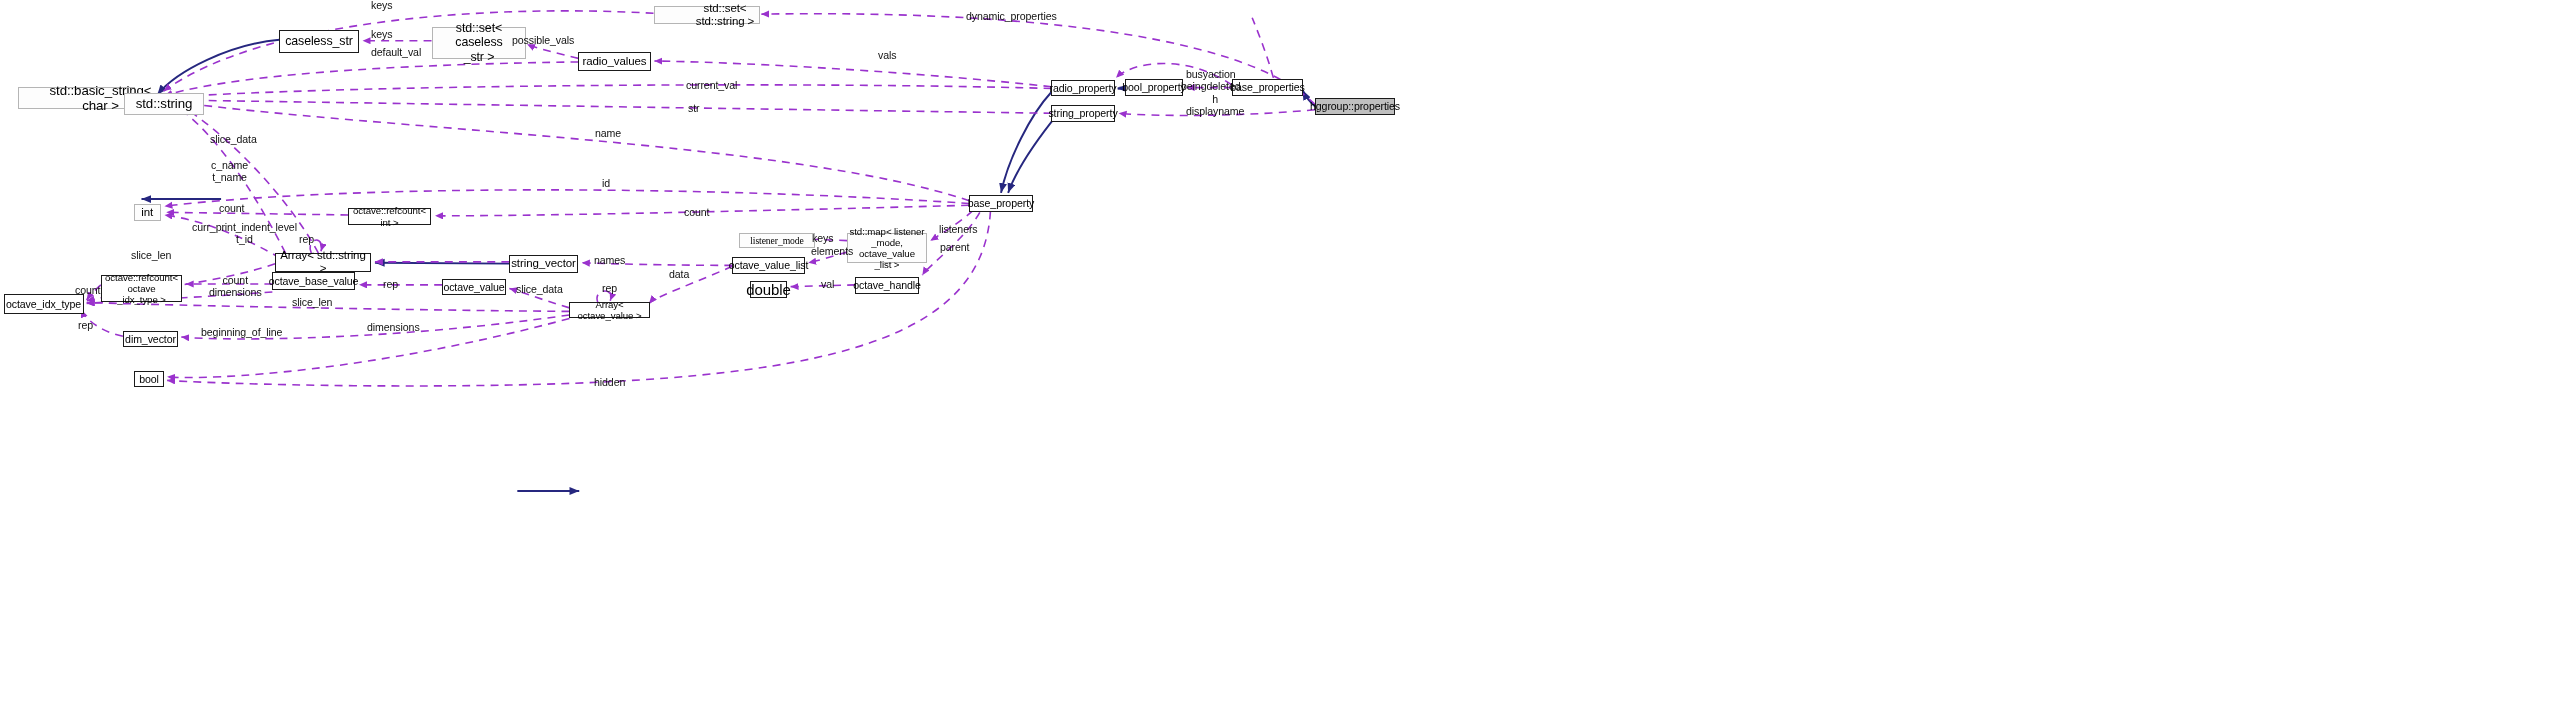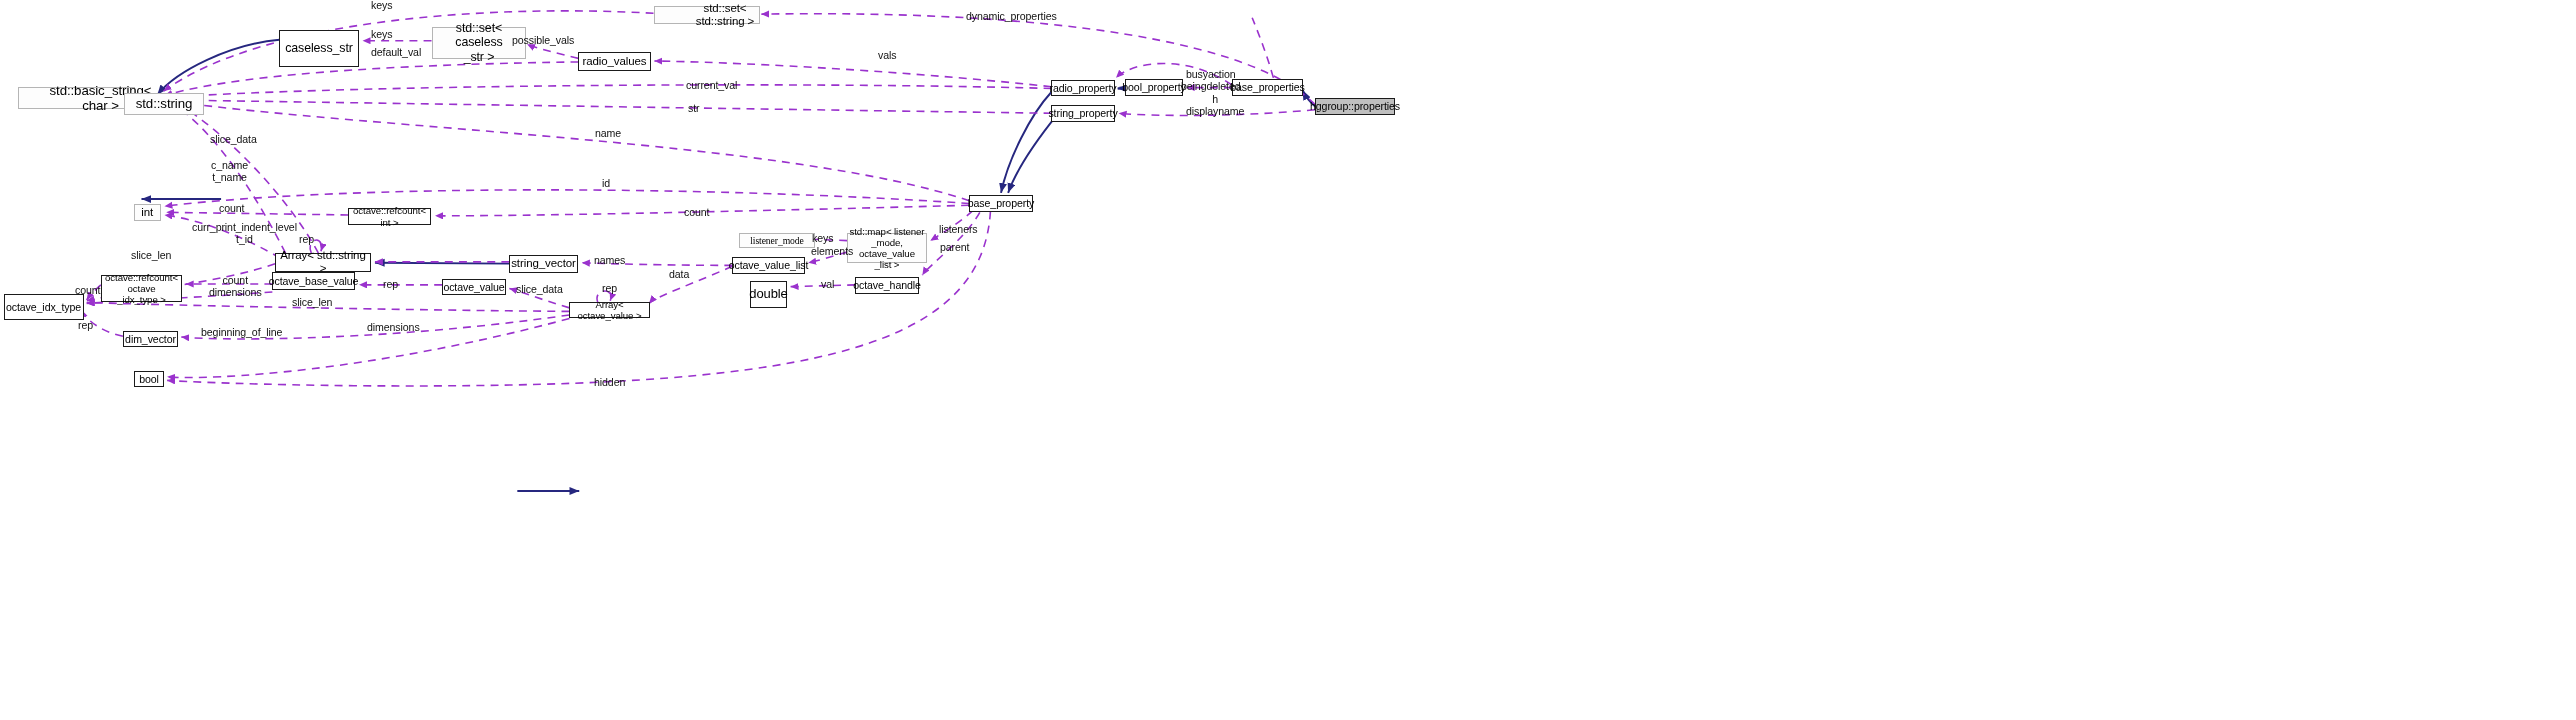--- a/index.html
+++ b/index.html
@@ -145,43 +145,43 @@
       <path d="M1393,96 C 1340,60 1280,70 1262,88" marker-end="url(#ah-p)"></path>
 
       <path d="M1440,88 C 1432,60 1424,40 1416,20"></path>
     </g>
   </svg>
 
   <div id="nodes">
       <div class="node grey" style="left: 18px; top: 87px; width: 117px; height: 22px; font-size: 13.3px; padding-left: 48px;">std::basic_string&lt;
 char &gt;</div>
       <div class="node grey" style="left: 124px; top: 93px; width: 80px; height: 22px; font-size: 13.3px;">std::string</div>
-      <div class="node solid" style="left: 279px; top: 30px; width: 80px; height: 37px; font-size: 12.4px;">caseless_str</div>
+      <div class="node solid" style="left: 279px; top: 30px; width: 80px; height: 23px; font-size: 12.4px;">caseless_str</div>
       <div class="node grey" style="left: 432px; top: 26.5px; width: 94px; height: 32px; font-size: 12.4px;">std::set&lt; caseless
 _str &gt;</div>
       <div class="node solid" style="left: 578px; top: 52px; width: 73px; height: 18.6px; font-size: 11.5px;">radio_values</div>
       <div class="node grey" style="left: 654px; top: 6.2px; width: 106px; height: 17.7px; font-size: 11.5px; padding-left: 36px;">std::set&lt; std::string &gt;</div>
       <div class="node grey" style="left: 134px; top: 204px; width: 26.5px; height: 17px; font-size: 11.5px;">int</div>
       <div class="node solid" style="left: 348px; top: 208px; width: 83px; height: 17px; font-size: 9.7px;">octave::refcount&lt; int &gt;</div>
       <div class="node solid" style="left: 275px; top: 253px; width: 96px; height: 18.6px; font-size: 11.5px;">Array&lt; std::string &gt;</div>
       <div class="node solid" style="left: 509px; top: 255px; width: 69px; height: 17.7px; font-size: 11.5px;">string_vector</div>
-      <div class="node solid" style="left: 3.5px; top: 294px; width: 80px; height: 26px; font-size: 10.6px;">octave_idx_type</div>
+      <div class="node solid" style="left: 3.5px; top: 294px; width: 80px; height: 20px; font-size: 10.6px;">octave_idx_type</div>
       <div class="node solid" style="left: 101px; top: 275px; width: 81px; height: 26.5px; font-size: 9.7px;">octave::refcount&lt; octave
 _idx_type &gt;</div>
       <div class="node solid" style="left: 272px; top: 272px; width: 83px; height: 17.7px; font-size: 10.6px;">octave_base_value</div>
       <div class="node solid" style="left: 442px; top: 279px; width: 64px; height: 16px; font-size: 10.6px;">octave_value</div>
       <div class="node solid" style="left: 569px; top: 302px; width: 81px; height: 16px; font-size: 9.7px;">Array&lt; octave_value &gt;</div>
       <div class="node solid" style="left: 123px; top: 331px; width: 55px; height: 16px; font-size: 10.6px;">dim_vector</div>
       <div class="node solid" style="left: 134px; top: 371px; width: 30px; height: 16px; font-size: 10.6px;">bool</div>
       <div class="node grey" style="left: 739px; top: 233px; width: 76px; height: 15px; font-size: 9.7px; font-family: Liberation Serif, serif;">listener_mode</div>
       <div class="node solid" style="left: 732px; top: 257px; width: 73px; height: 17px; font-size: 10.6px;">octave_value_list</div>
       <div class="node grey" style="left: 847px; top: 233px; width: 80px; height: 30px; font-size: 9.7px;">std::map&lt; listener
 _mode, octave_value
 _list &gt;</div>
-      <div class="node solid" style="left: 750px; top: 281px; width: 37px; height: 27px; font-size: 13px;">double</div>
+      <div class="node solid" style="left: 750px; top: 281px; width: 37px; height: 17px; font-size: 15px;">double</div>
       <div class="node solid" style="left: 855px; top: 277px; width: 64px; height: 17px; font-size: 10.6px;">octave_handle</div>
       <div class="node solid" style="left: 969px; top: 195px; width: 64px; height: 17px; font-size: 10.6px;">base_property</div>
       <div class="node solid" style="left: 1051px; top: 80px; width: 64px; height: 16px; font-size: 10.6px;">radio_property</div>
       <div class="node solid" style="left: 1051px; top: 105px; width: 64px; height: 17px; font-size: 10.6px;">string_property</div>
       <div class="node solid" style="left: 1125px; top: 79px; width: 58px; height: 17px; font-size: 10.6px;">bool_property</div>
       <div class="node solid" style="left: 1232px; top: 79px; width: 71px; height: 17px; font-size: 10.6px;">base_properties</div>
       <div class="node highlight" style="left: 1315px; top: 98px; width: 80px; height: 17px; font-size: 10.6px;">hggroup::properties</div>
     </div>
   <div id="labels">
       <div class="elabel" style="left: 371px; top: 0px; font-size: 10.6px;">keys</div>

